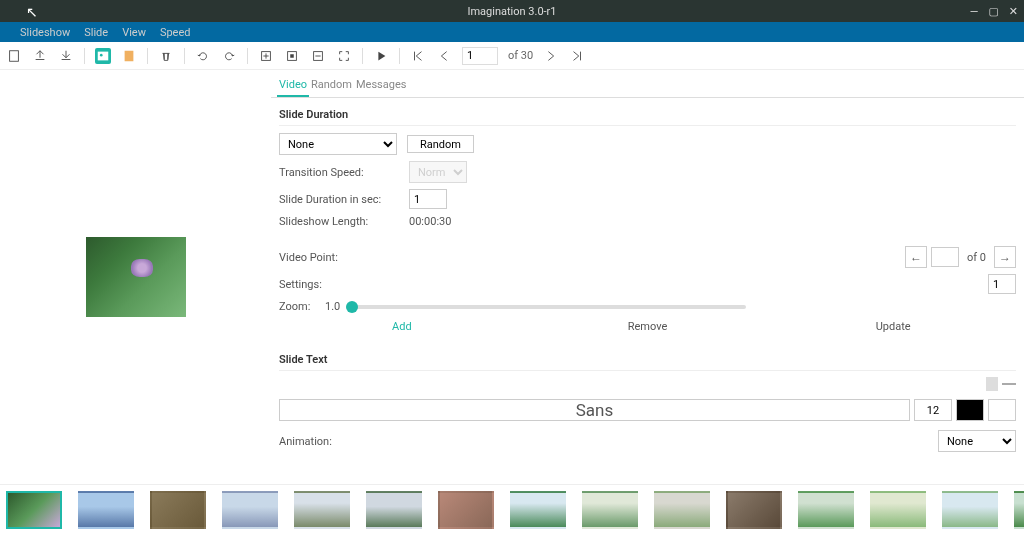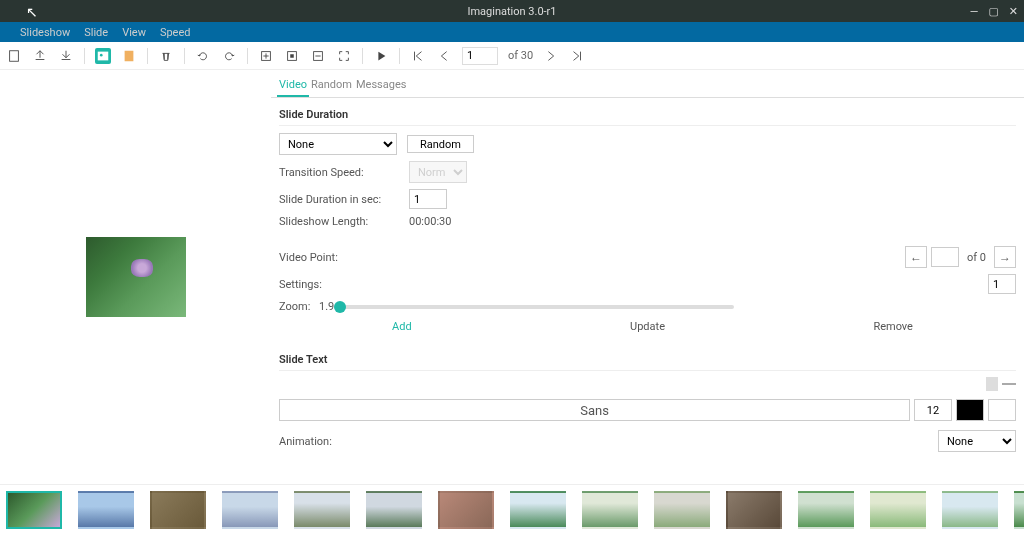--- a/index.html
+++ b/index.html
@@ -28,25 +28,25 @@
 .sec-title { font-size: 11px; font-weight: 600; color: #333; padding: 4px 0; border-bottom: 1px solid #eee; margin-bottom: 4px; }
 .row { display: flex; align-items: center; padding: 3px 0; font-size: 11px; color: #555; }
 .row .lbl { flex: 0 0 130px; }
 select { height: 22px; border: 1px solid #ccc; font-size: 11px; background: #fff; padding: 0 4px; }
 .btn { height: 18px; padding: 0 12px; border: 1px solid #ccc; background: #fff; font-size: 11px; cursor: pointer; display:inline-flex; align-items:center; }
 .spinner { width: 38px; height: 20px; border: 1px solid #ccc; font-size: 11px; padding: 0 4px; background:#fff; }
 .disabled { color: #bbb; background: #f5f5f5; }
 .motion-actions { display: flex; padding: 4px 0; }
 .motion-actions div { flex: 1; text-align: center; font-size: 11px; cursor: pointer; }
 .add-link { color: #1fb8a8; }
-.zoom-row { display:flex; align-items:center; }
+.zoom-row { display:flex; align-items:center; gap:6px; }
 .zoom-track { position:relative; flex:0 0 400px; height:4px; background:#ddd; border-radius:2px; }
 .zoom-thumb { position:absolute; left:0; top:-4px; width:12px; height:12px; border-radius:50%; background:#1fb8a8; }
 .text-row { display:flex; gap:4px; align-items:center; margin:6px 0; }
-.font-select { flex:1; height:22px; border:1px solid #ccc; text-align:center; font-size:13px; display:flex; align-items:center; justify-content:center; }
+.font-select { flex:1; height:22px; border:1px solid #ccc; text-align:center; font-size:17px; display:flex; align-items:center; justify-content:center; }
 .size-box { width:38px; height:22px; border:1px solid #ccc; text-align:center; font-size:11px; }
 .color-box { width:28px; height:22px; border:1px solid #ccc; background:#000; }
 .thumbs { height: 51px; background: #fff; border-top: 1px solid #eee; display: flex; align-items: center; padding: 4px 6px; gap: 16px; overflow-x: hidden; }
 .thumb { width: 56px; height: 38px; border: 2px solid transparent; flex-shrink:0; }
 .thumb.sel { border-color: #1fb8a8; }
 .stop-nav { display:flex; align-items:center; gap:4px; margin-left:auto; }
 .nav-btn { width:22px; height:22px; border:1px solid #ccc; background:#fff; display:flex; align-items:center; justify-content:center; cursor:pointer; font-size:12px; }
 .align-btn { width:26px; height:22px; border:1px solid #ccc; background:#fff; display:flex; align-items:center; justify-content:center; cursor:pointer; font-size:12px; }
 .cursor { position:absolute; top:4px; left:26px; font-size:14px; color:#fff; pointer-events:none; }
 </style>
@@ -213,29 +213,29 @@
         </div>
       </div>
       <div class="row">
         <span class="lbl">Settings:</span>
         <div class="stop-nav">
             <input class="spinner" style="width: 28px;" value="1">
           </div>
       </div>
       <div class="row zoom-row">
         <span style="flex:0 0 40px">Zoom:</span>
-        <span>1.9</span>
+        <span>1.0</span>
         <div class="zoom-track">
             <div class="zoom-thumb"></div>
           </div>
       </div>
       <div class="motion-actions">
         <div class="add-link">Add</div>
+        <div>Remove</div>
         <div>Update</div>
-        <div>Remove</div>
       </div>
     </div>
 
     <div class="panel">
       <div class="sec-title">Slide Text</div>
       <div style="display:flex;justify-content:flex-end;gap:4px;padding:2px 0">
         <div class="align-btn disabled" style="background:#ddd;border:none;width:12px;height:14px"></div>
         <div class="align-btn disabled" style="width:14px;height:2px;background:#aaa;border:none;margin-top:6px"></div>
       </div>
       <div class="text-row">

